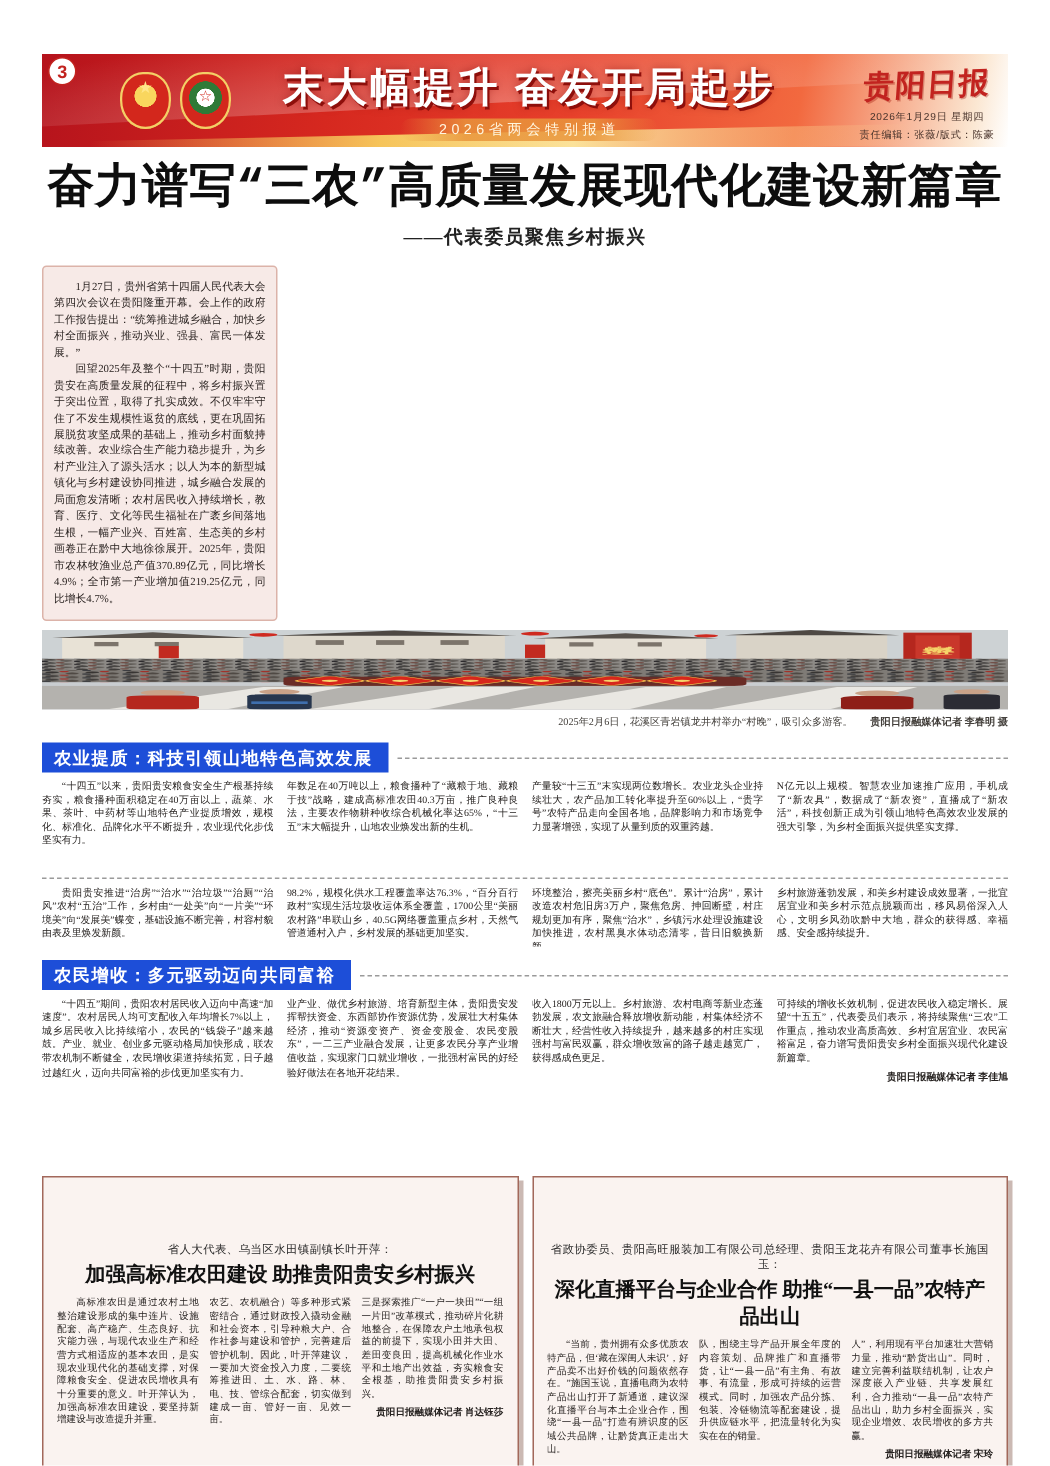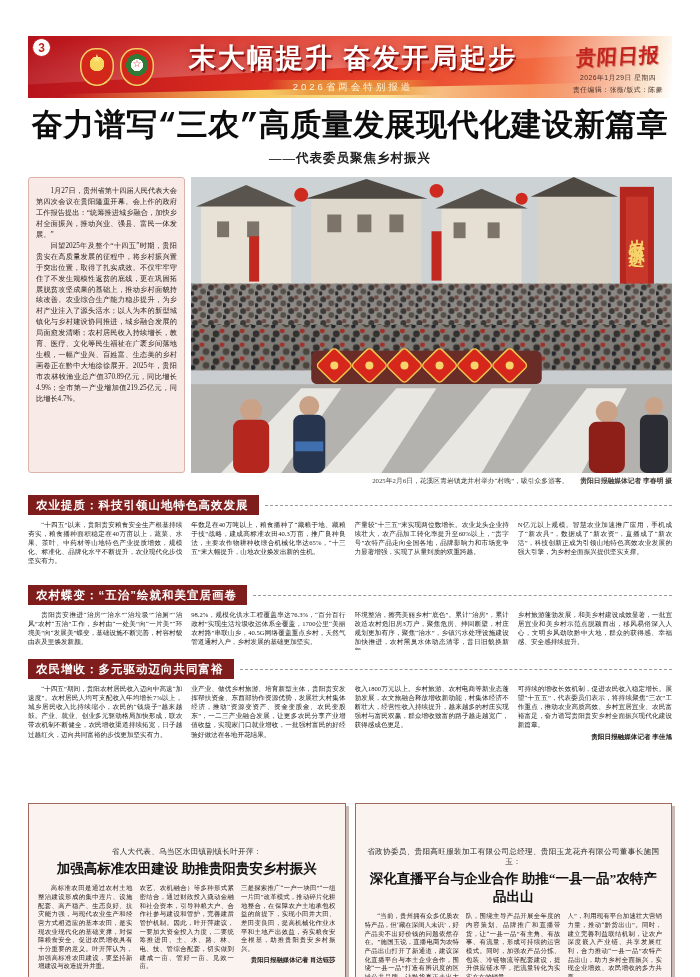--- a/index.html
+++ b/index.html
@@ -65,36 +65,36 @@
 
   
   .headline-wrap { margin-top:12px; text-align:center; }
   .main-headline {
     font-family:Liberation Mono, monospace; font-weight:900;
     font-size:31px; letter-spacing:.5px; color:#0d0d0d; line-height:1.1;
   }
   .sub-headline { margin-top:6px; font-size:12.5px; font-weight:bold; color:#222; letter-spacing:1px; }
 
   
-  .feature { display:flex; gap:6px; margin-top:10px; height:296px; }
+  .feature { display:flex; gap:6px; margin-top:10px; height:296px;flex-direction:column; }
   .intro-panel {
     width:157px; background:#f7eae7; border:1px solid #dcb3a9; border-radius:3px;
     padding:8px 7px; overflow:hidden;
   }
   .intro-panel p { font-size:7.2px; line-height:1.52; text-align:justify; text-indent:2em; color:#241d1b; }
   .photo { flex:1; position:relative; overflow:hidden; background:#c9cdd0; }
   .photo svg { display:block; width:100%; height:100%; }
   .caption-row { margin-top:3px; text-align:right; font-size:6.8px; color:#44403c; }
   .caption-row b { font-weight:bold; margin-left:10px; }
 
   
   .section { margin-top:9px; }
   .sec-head { display:flex; align-items:center; gap:6px; }
   .sec-label {
-    background:#7f1d1d; color:#fff; font-family:"Liberation Sans",sans-serif;
+    background:#1d4ed8; color:#fff; font-family:"Liberation Sans",sans-serif;
     font-weight:bold; font-size:11.5px; padding:2.5px 10px 2.5px 8px; letter-spacing:1px;
     white-space:nowrap;
   }
   .sec-rule { flex:1; border-top:1.5px dashed #9a9a9a; height:0; }
   .cols { display:flex; gap:9px; margin-top:5px; overflow:hidden; }
   .col { flex:1; overflow:hidden; }
   .col p { font-size:6.6px; line-height:1.38; text-align:justify; color:#262220; }
   .col p.ind { text-indent:2em; }
   .cols.h1 { height:56px; } .cols.h2 { height:40px; } .cols.h3 { height:108px; }
   .sec-byline { text-align:right; font-weight:bold; font-size:6.6px; margin-top:3px; color:#262220; }
@@ -256,21 +256,20 @@
           <p>产量较“十三五”末实现两位数增长。农业龙头企业持续壮大，农产品加工转化率提升至60%以上，“贵字号”农特产品走向全国各地，品牌影响力和市场竞争力显著增强，实现了从量到质的双重跨越。</p>
         </div>
       <div class="col">
           <p>N亿元以上规模。智慧农业加速推广应用，手机成了“新农具”，数据成了“新农资”，直播成了“新农活”，科技创新正成为引领山地特色高效农业发展的强大引擎，为乡村全面振兴提供坚实支撑。</p>
         </div>
     </div>
   </div>
 
   <div class="section">
     <div class="sec-head">
-      <span class="sec-label">农村蝶变：“五治”绘就和美宜居画卷</span>
       <span class="sec-rule"></span>
     </div>
     <div class="cols h2">
       <div class="col">
           <p class="ind">贵阳贵安推进“治房”“治水”“治垃圾”“治厕”“治风”农村“五治”工作，乡村由“一处美”向“一片美”“环境美”向“发展美”蝶变，基础设施不断完善，村容村貌由表及里焕发新颜。</p>
         </div>
       <div class="col">
           <p>98.2%，规模化供水工程覆盖率达76.3%，“百分百行政村”实现生活垃圾收运体系全覆盖，1700公里“美丽农村路”串联山乡，40.5G网络覆盖重点乡村，天然气管道通村入户，乡村发展的基础更加坚实。</p>
         </div>
       <div class="col">

